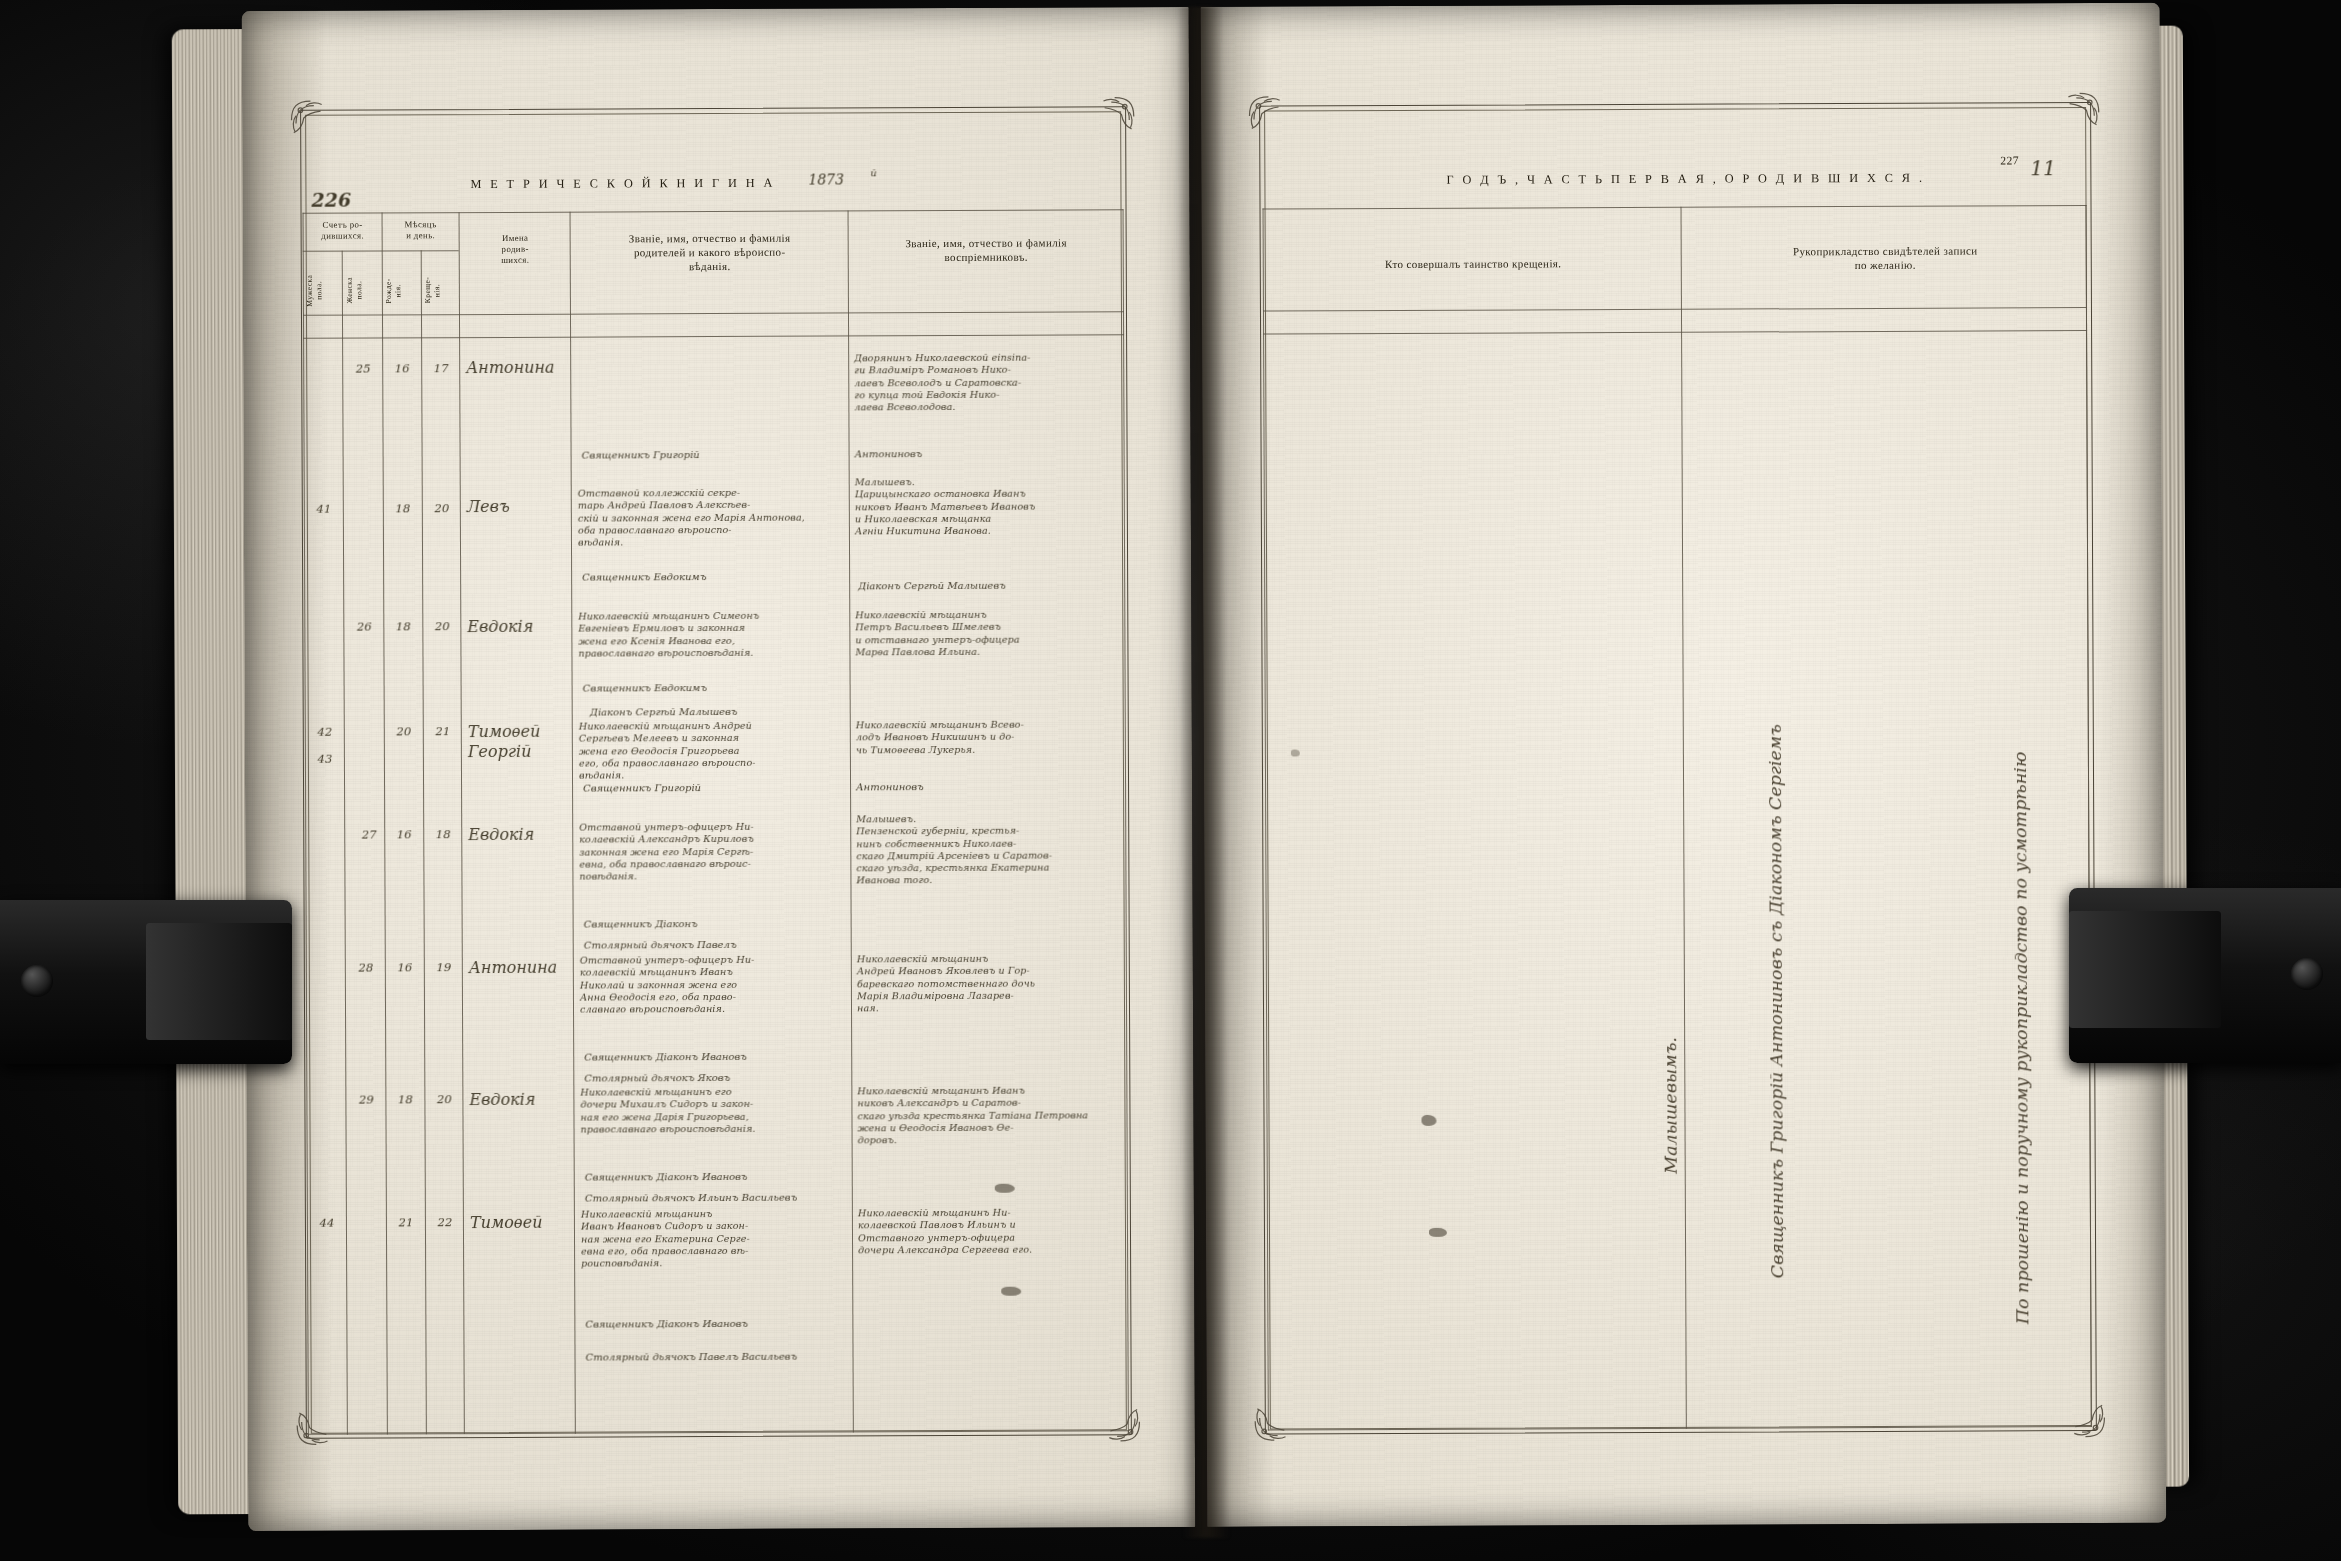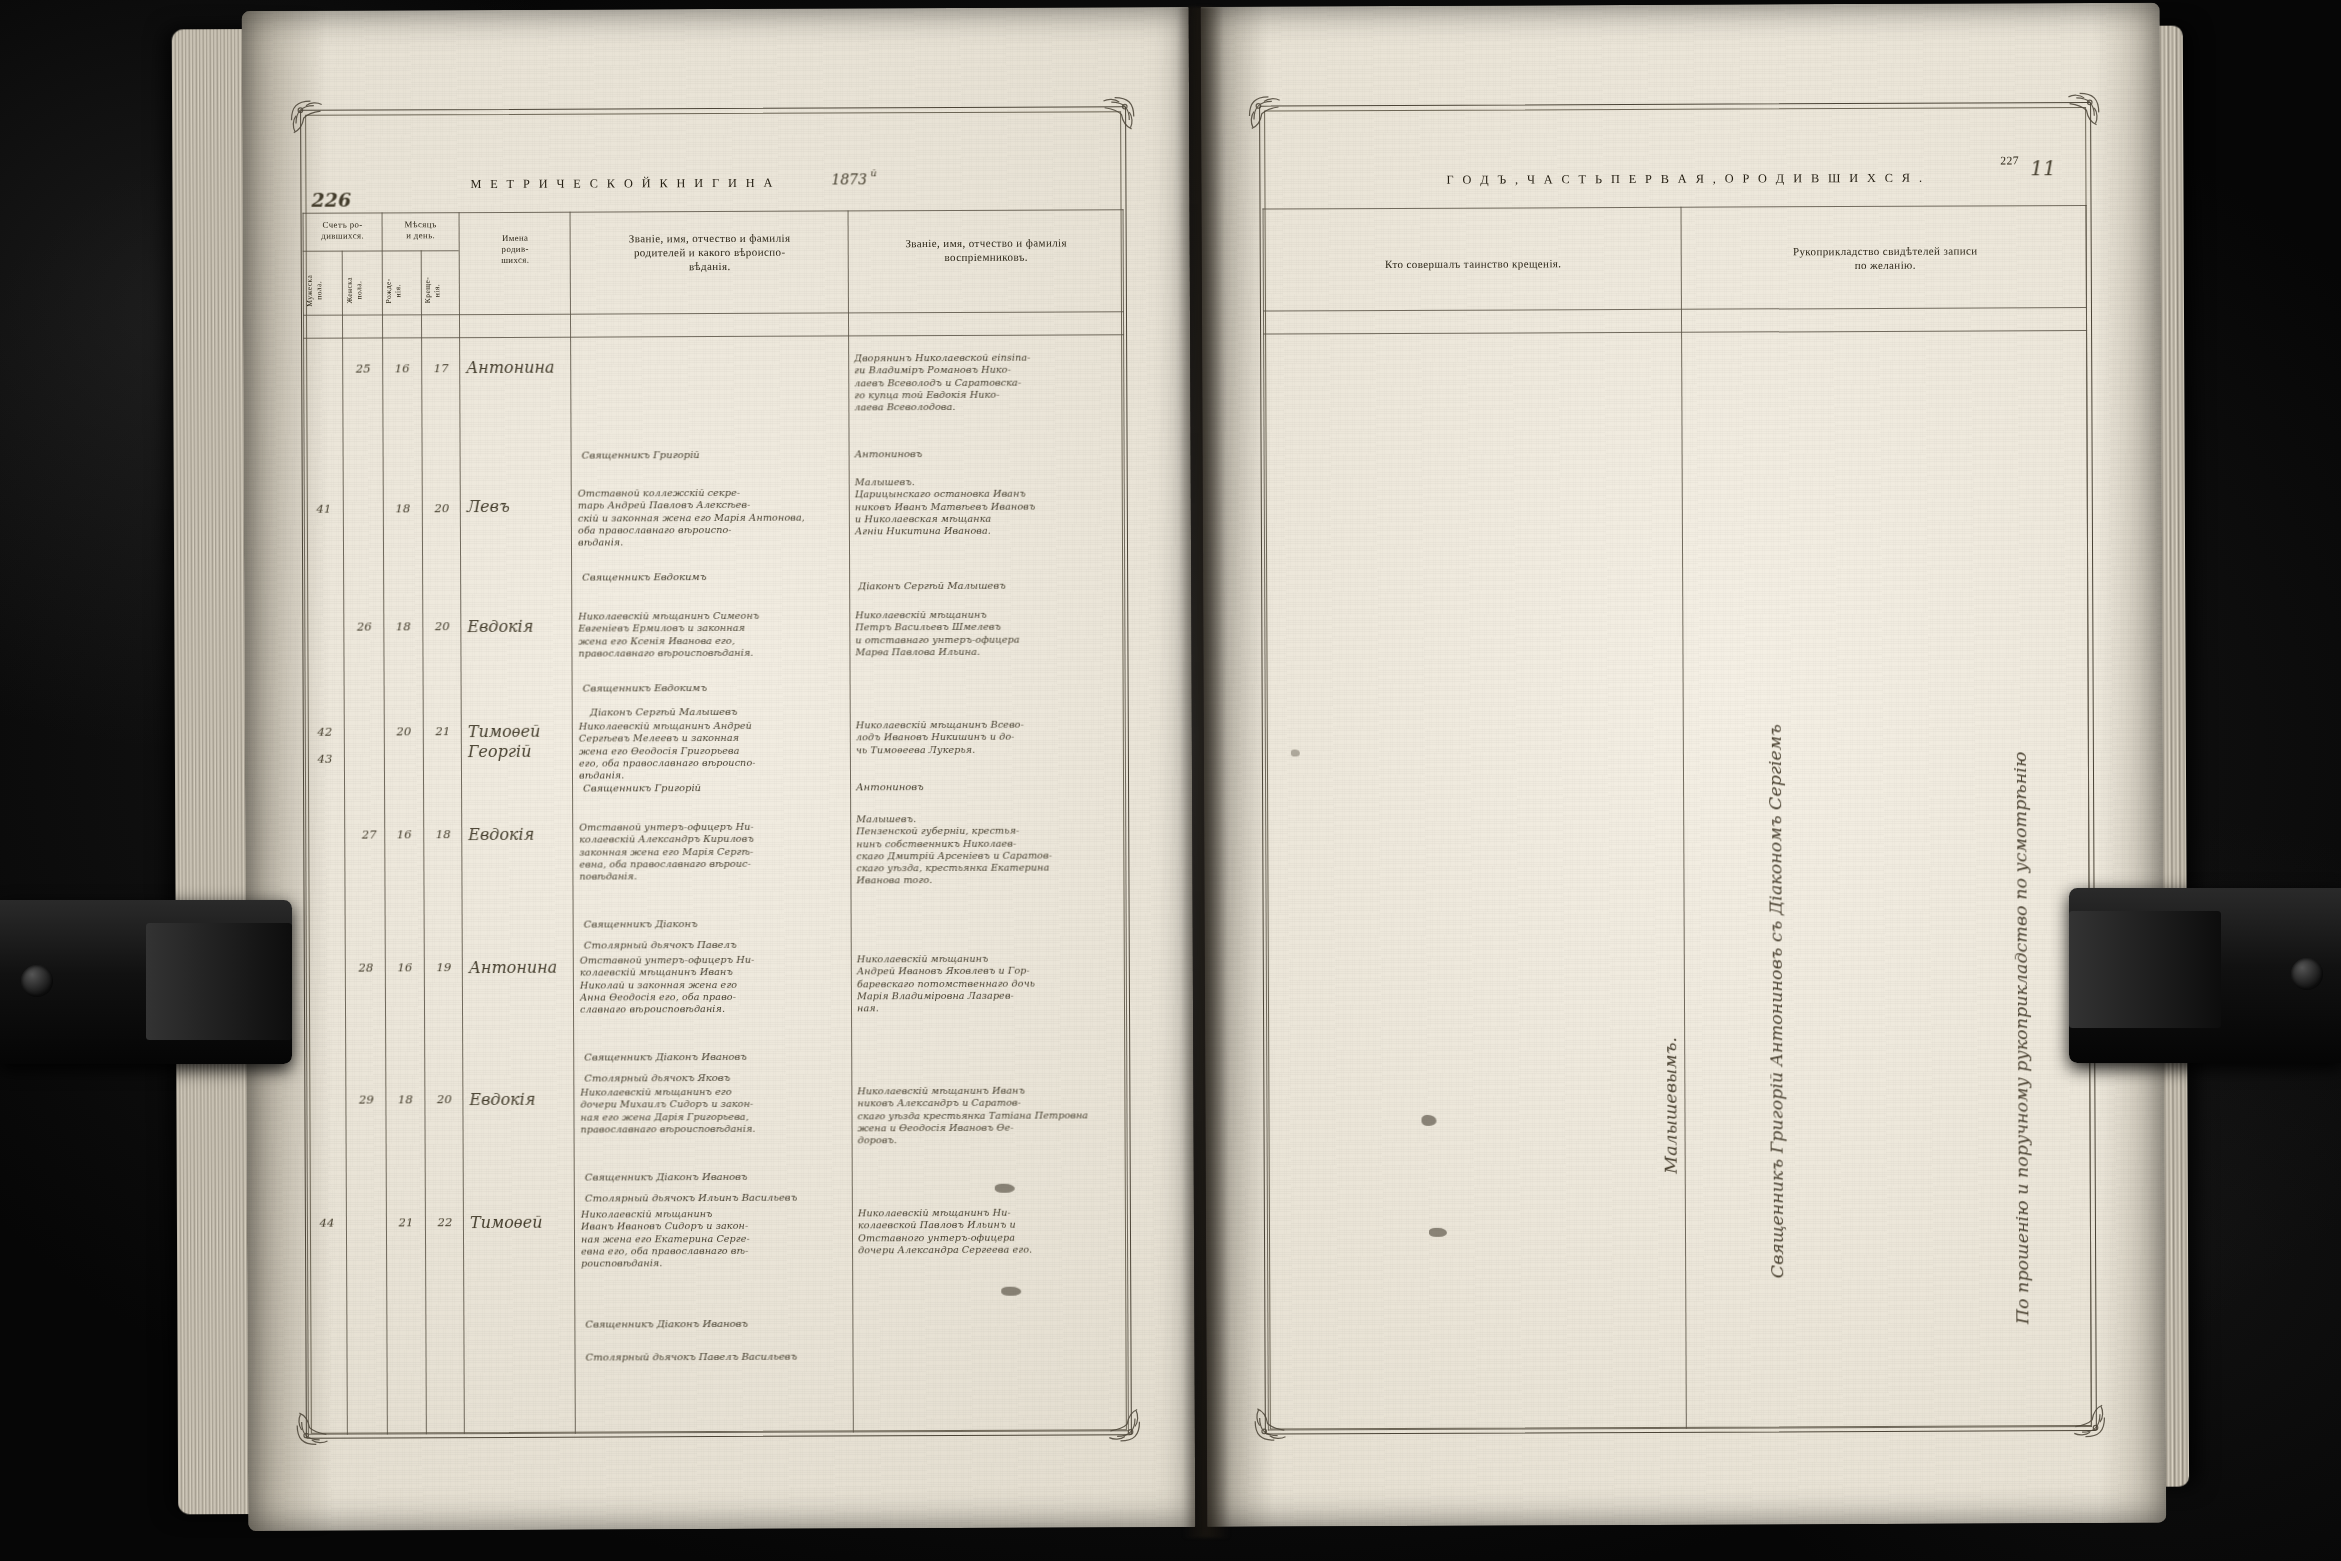--- a/index.html
+++ b/index.html
@@ -261,21 +261,21 @@
             <path d="M14 46 C14 24 24 14 46 14"></path>
         <path d="M10 62 C20 58 26 48 28 36 C34 30 44 26 58 24"></path>
         <circle cx="22" cy="22" r="4"></circle>
             <path d="M32 14 C40 8 52 8 60 12"></path>
         <path d="M14 32 C8 40 8 52 12 60"></path>
       </g>
         </svg>
     </div>
 
     <div class="toptitle" style="left:228px;top:167px;">М Е Т Р И Ч Е С К О Й   К Н И Г И   Н А</div>
-    <div class="hand num" style="left:589px;top:163px;font-size:14px;">1873</div>
+    <div class="hand num" style="left:566px;top:163px;font-size:14px;">1873</div>
     <div class="hand" style="left:628px;top:159px;font-size:10px;">й</div>
 
     <div class="toptitle" style="left:1204px;top:167px;">Г О Д Ъ ,   Ч А С Т Ь   П Е Р В А Я ,   О   Р О Д И В Ш И Х С Я .</div>
     <div class="hdr" style="left:1758px;top:151px;font-size:11.7px;">227</div>
     <div class="hand num" style="left:1788px;top:153px;font-size:20px;">11</div>
 
     <div class="hand num" style="left:69px;top:177px;font-size:19px;font-weight:bold;">226</div>
 
     <div class="tbl">
 

